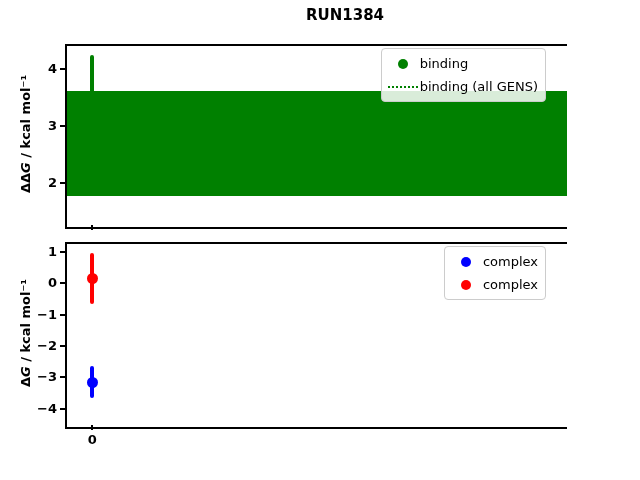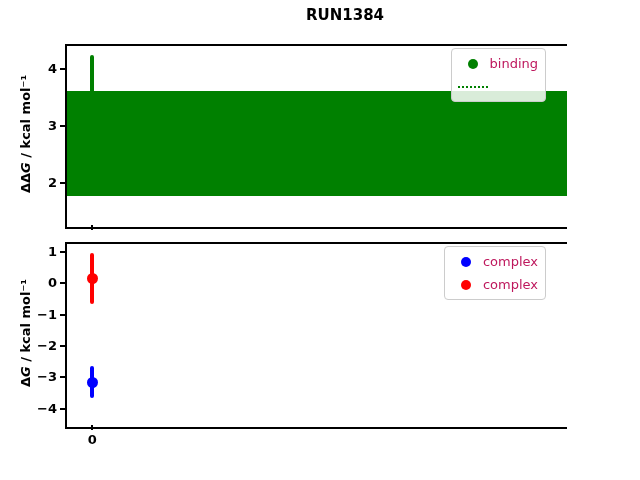--- a/index.html
+++ b/index.html
@@ -37,21 +37,21 @@
   .ebar{position:absolute;width:4px;border-radius:2px;}
   .dot{position:absolute;width:11px;height:11px;border-radius:50%;}
   .legend{
     position:absolute;background:rgba(255,255,255,0.85);border:1px solid #cccccc;
     border-radius:4px;padding:3px 7px 3px 4px;display:inline-block;
   }
   .legend-item{display:flex;align-items:center;height:23px;}
   .legend-marker-cell{width:34px;display:flex;align-items:center;justify-content:center;flex:0 0 34px;}
   .legend-dot{width:10px;height:10px;border-radius:50%;}
   .legend-dotline{width:30px;height:0;border-top:2px dotted #008000;}
-  .legend-label{font-size:13px;color:#be185d;white-space:nowrap;}
+  .legend-label{font-size:13px;color:#000000;white-space:nowrap;}
 </style>
 </head>
 <body>
 
 <div id="figure">
   <div class="title">RUN1384</div>
 
   <div class="axes" id="axes-top" style="left:65px;top:44px;width:560px;height:181px;"></div>
   <div class="axes" id="axes-bottom" style="left:65px;top:242px;width:560px;height:183px;"></div>
 
@@ -76,20 +76,21 @@
       <div class="legend-item">
         <div class="legend-marker-cell">
           <div class="legend-dot" style="background: rgb(0, 128, 0);"></div>
         </div>
         <div class="legend-label">binding</div>
       </div>
       <div class="legend-item">
         <div class="legend-marker-cell">
           <div class="legend-dotline" style="border-top-color: rgb(0, 128, 0);"></div>
         </div>
+        <div class="legend-label">binding (all GENS)</div>
       </div>
     </div>
     <div class="ytick" style="left: 60px; top: 250.851px;"></div>
     <div class="yticklabel" style="left: 17px; top: 243.851px;">1</div>
     <div class="ytick" style="left: 60px; top: 282.254px;"></div>
     <div class="yticklabel" style="left: 17px; top: 275.254px;">0</div>
     <div class="ytick" style="left: 60px; top: 313.658px;"></div>
     <div class="yticklabel" style="left: 17px; top: 306.658px;">−1</div>
     <div class="ytick" style="left: 60px; top: 345.061px;"></div>
     <div class="yticklabel" style="left: 17px; top: 338.061px;">−2</div>

